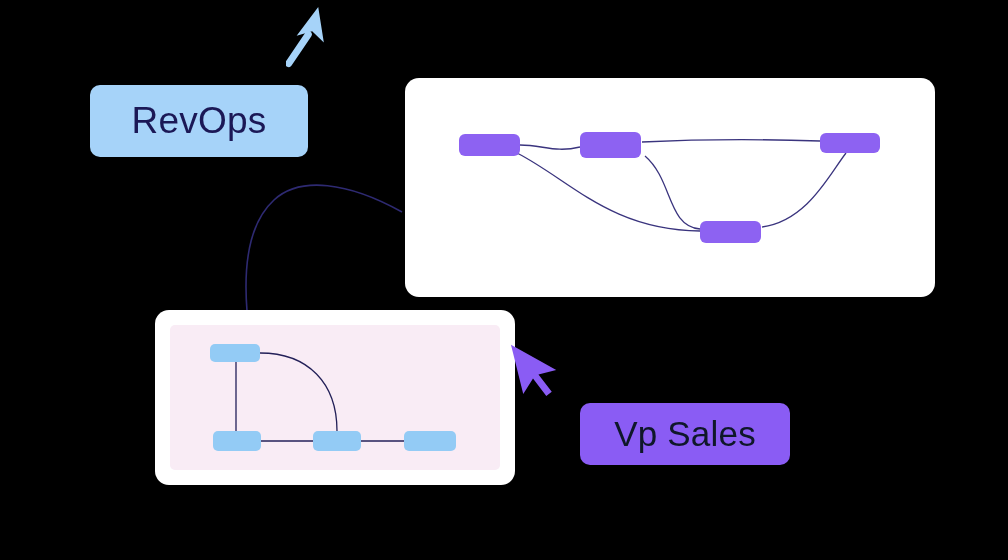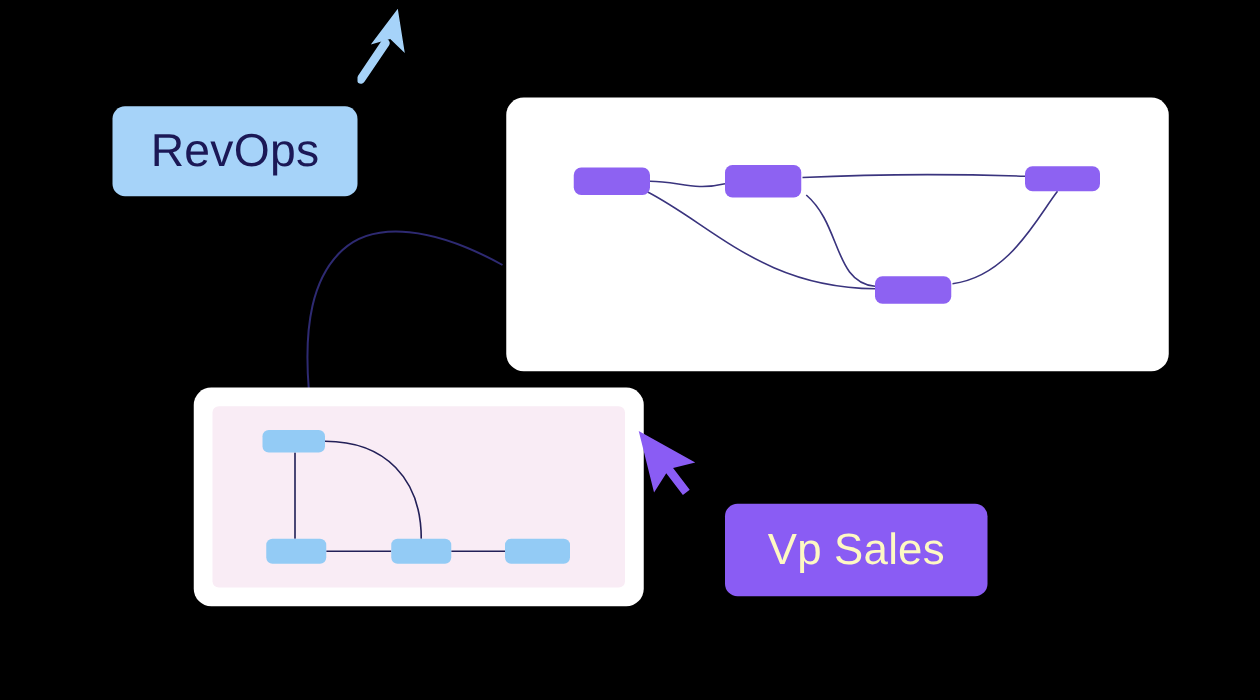--- a/index.html
+++ b/index.html
@@ -15,26 +15,26 @@
 
   
   .chip{
     position:absolute;
     display:flex;align-items:center;justify-content:center;
     border-radius:10px;
     font-weight:500;
     letter-spacing:.2px;
   }
   .chip-revops{
-    left:90px;top:85px;width:196px;height:72px;
+    left:90px;top:85px;width:218px;height:72px;
     background:#A6D3F9;color:#1B1856;font-size:37px;
   }
   .chip-vpsales{
-    left:580px;top:403px;width:210px;height:74px;
-    background:#8A5CF4;color:#fef9c3;font-size:35px;
+    left:580px;top:403px;width:210px;height:62px;
+    background:#8A5CF4;color:#0f172a;font-size:35px;
   }
 
   
   .cursor{position:absolute;}
   .cursor-blue{left:286px;top:4px;}
   .cursor-purple{left:510px;top:336px;}
 
   
   .flow-card{
     position:absolute;

